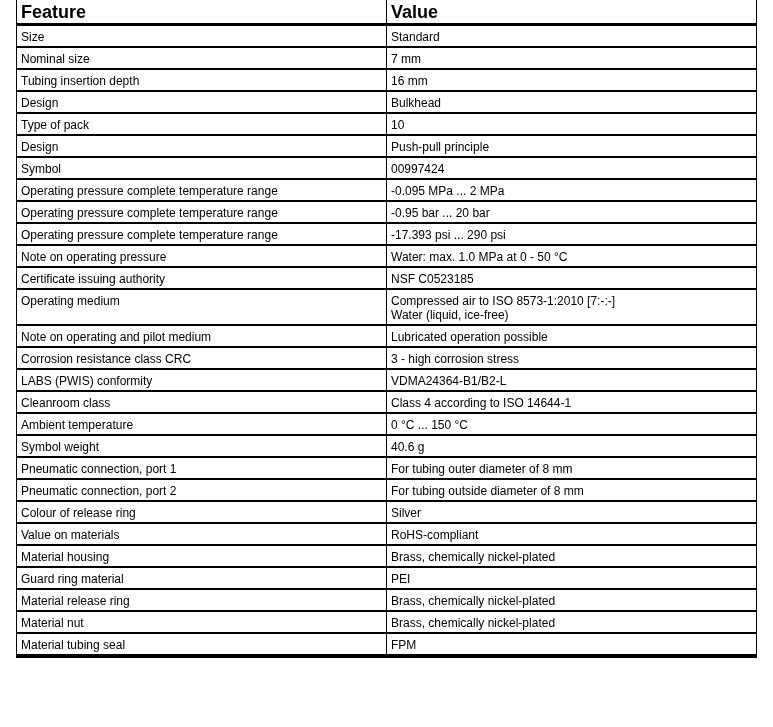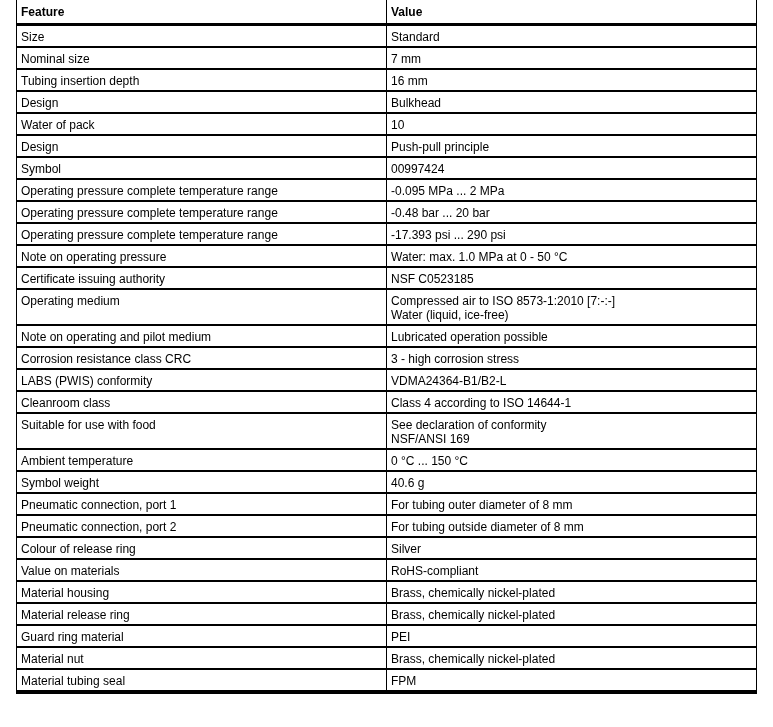--- a/index.html
+++ b/index.html
@@ -22,21 +22,21 @@
     border-right: 1px solid #000;
     text-align: left;
     vertical-align: top;
     color: #000;
     font-size: 12px;
     line-height: 14px;
     padding: 4px 4px 2px 4px;
   }
   .spec-table thead th {
     font-weight: bold;
-    font-size: 12px;
+    font-size: 18px;
     border-bottom: 3px solid #000;
     padding-top: 5px;
     padding-bottom: 4px;
   }
   .spec-table tbody tr {
     border-bottom: 2px solid #000;
     margin-left: 28px;
   }
   .spec-table tbody tr:last-child {
     border-bottom: 4px solid #000;
@@ -71,38 +71,38 @@
       </tr>
       <tr>
         <td>Tubing insertion depth</td>
         <td>16 mm</td>
       </tr>
       <tr>
         <td>Design</td>
         <td>Bulkhead</td>
       </tr>
       <tr>
-        <td>Water of pack</td>
+        <td>Type of pack</td>
         <td>10</td>
       </tr>
       <tr>
         <td>Design</td>
         <td>Push-pull principle</td>
       </tr>
       <tr>
         <td>Symbol</td>
         <td>00997424</td>
       </tr>
       <tr>
         <td>Operating pressure complete temperature range</td>
         <td>-0.095 MPa ... 2 MPa</td>
       </tr>
       <tr>
         <td>Operating pressure complete temperature range</td>
-        <td>-0.48 bar ... 20 bar</td>
+        <td>-0.95 bar ... 20 bar</td>
       </tr>
       <tr>
         <td>Operating pressure complete temperature range</td>
         <td>-17.393 psi ... 290 psi</td>
       </tr>
       <tr>
         <td>Note on operating pressure</td>
         <td>Water: max. 1.0 MPa at 0 - 50 °C</td>
       </tr>
       <tr>
@@ -124,25 +124,20 @@
       </tr>
       <tr>
         <td>LABS (PWIS) conformity</td>
         <td>VDMA24364-B1/B2-L</td>
       </tr>
       <tr>
         <td>Cleanroom class</td>
         <td>Class 4 according to ISO 14644-1</td>
       </tr>
       <tr>
-        <td>Suitable for use with food</td>
-        <td>See declaration of conformity
-NSF/ANSI 169</td>
-      </tr>
-      <tr>
         <td>Ambient temperature</td>
         <td>0 °C ... 150 °C</td>
       </tr>
       <tr>
         <td>Symbol weight</td>
         <td>40.6 g</td>
       </tr>
       <tr>
         <td>Pneumatic connection, port 1</td>
         <td>For tubing outer diameter of 8 mm</td>
@@ -157,26 +152,26 @@
       </tr>
       <tr>
         <td>Value on materials</td>
         <td>RoHS-compliant</td>
       </tr>
       <tr>
         <td>Material housing</td>
         <td>Brass, chemically nickel-plated</td>
       </tr>
       <tr>
+        <td>Guard ring material</td>
+        <td>PEI</td>
+      </tr>
+      <tr>
         <td>Material release ring</td>
         <td>Brass, chemically nickel-plated</td>
-      </tr>
-      <tr>
-        <td>Guard ring material</td>
-        <td>PEI</td>
       </tr>
       <tr>
         <td>Material nut</td>
         <td>Brass, chemically nickel-plated</td>
       </tr>
       <tr>
         <td>Material tubing seal</td>
         <td>FPM</td>
       </tr>
     </tbody>

